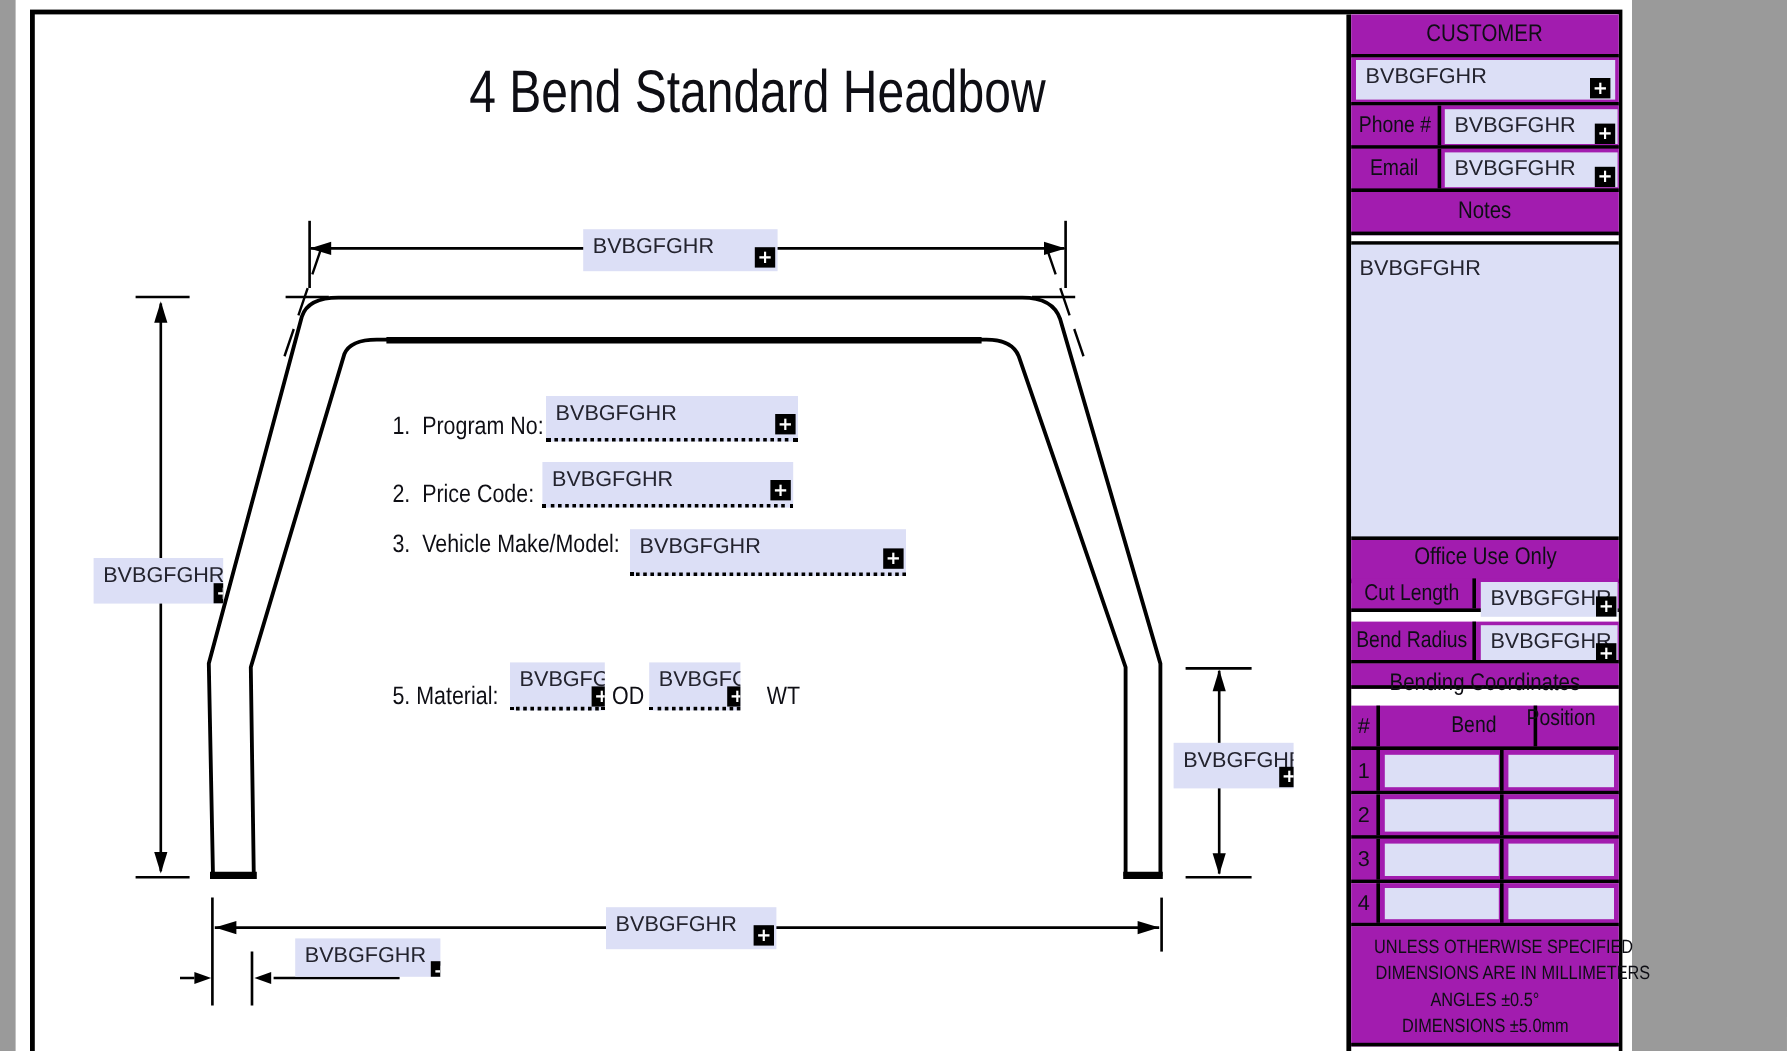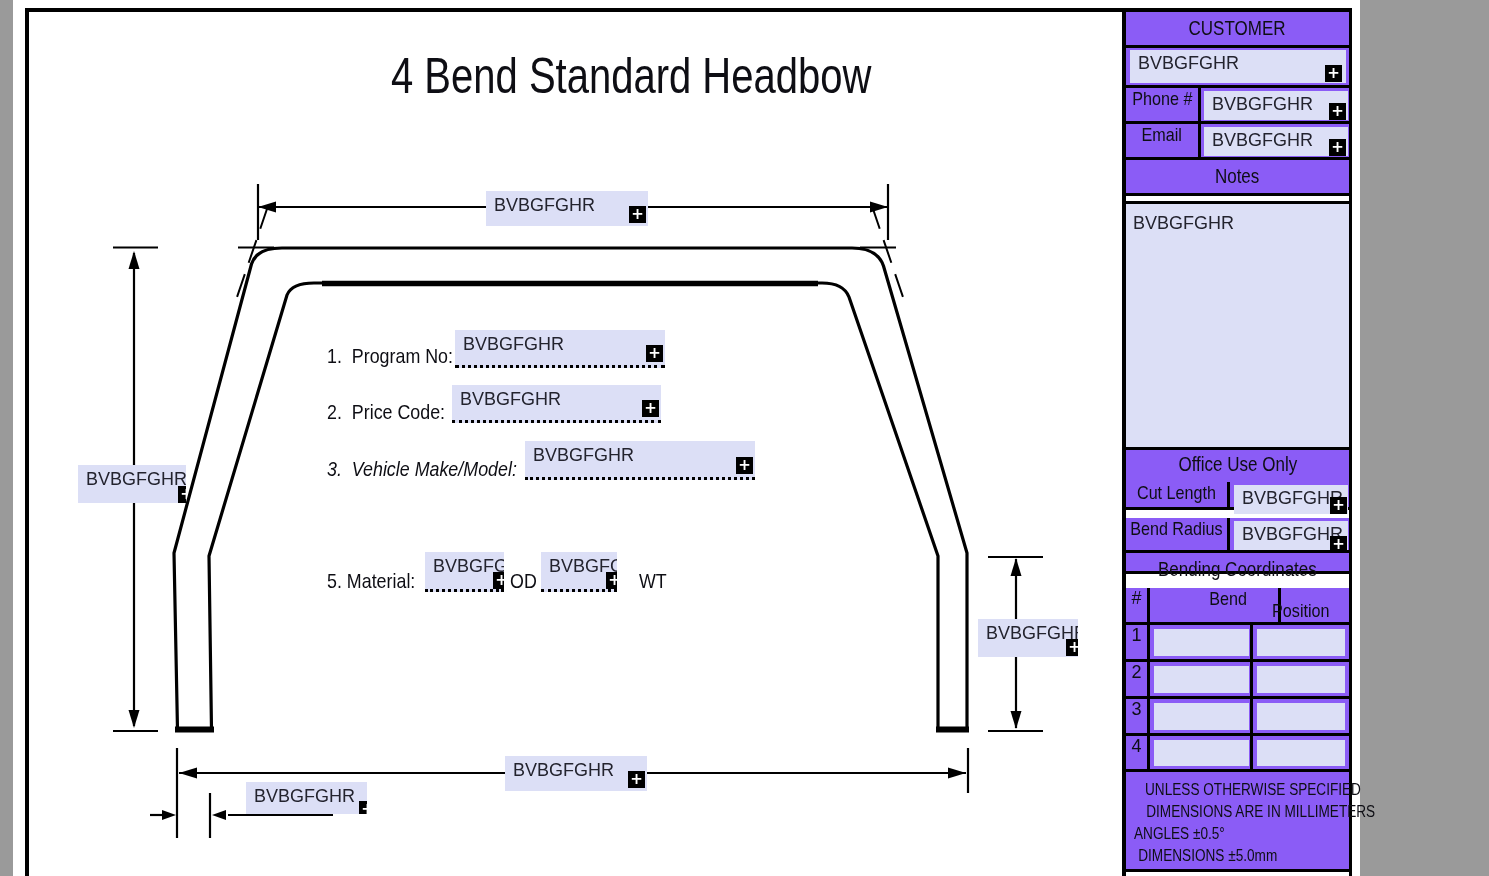--- a/index.html
+++ b/index.html
@@ -10,28 +10,28 @@
   .narrowc{transform:scaleX(.85);transform-origin:50% 50%;white-space:nowrap;}
   .abs{position:absolute;}
   .field{position:absolute;background:#dcdff6;font-family:"Liberation Sans",sans-serif;
          font-size:18px;color:#23232e;padding:4px 0 0 8px;box-sizing:border-box;overflow:hidden;white-space:nowrap;}
   .dotted{border-bottom:3px dotted #000;}
   .badge{position:absolute;right:2px;bottom:3px;width:17px;height:17px;background:#000;color:#fff;
          font:bold 15px/17px "DejaVu Sans",sans-serif;text-align:center;}
   .ltext{font-size:21px;white-space:nowrap;}
   
   .sb{position:absolute;left:1109px;top:12px;width:227px;height:864px;border-left:4px solid #000;box-sizing:border-box;background:#fff;}
-  .sbrow{position:absolute;left:0;width:223px;border-bottom:3px solid #000;box-sizing:border-box;background:#8b5cf6;}
+  .sbrow{position:absolute;left:0;width:223px;border-bottom:3px solid #000;box-sizing:border-box;background:#a21caf;}
   .sbhead{font-size:20px;text-align:center;}
   .sblabel{position:absolute;left:0;top:0;height:100%;box-sizing:border-box;border-right:3px solid #000;
-           display:flex;align-items:flex-start;justify-content:center;font-size:19px;}
+           display:flex;align-items:center;justify-content:center;font-size:19px;}
   .sbfield{position:absolute;background:#dcdff6;font-family:"Liberation Sans",sans-serif;font-size:18px;
            color:#23232e;padding:3px 0 0 8px;box-sizing:border-box;overflow:hidden;}
   .cell{position:absolute;background:#dcdff6;}
-  .tolline{font-size:16px;text-align:left;line-height:22px;}
+  .tolline{font-size:16px;text-align:center;line-height:22px;}
 </style>
 </head>
 <body>
 
 <div class="page">
   <div class="frame"></div>
 
   <div class="abs cad" style="left:331px;top:48px;width:470px;height:56px;font-size:50px;line-height:56px;text-align:center;transform:scaleX(.8);transform-origin:50% 50%;white-space:nowrap;">4 Bend Standard Headbow</div>
 
   <svg class="abs" style="left:0;top:0" width="1109" height="876" viewBox="13 0 1109 876">
@@ -109,21 +109,21 @@
   </div>
 
   <div class="abs cad ltext" style="left:314px;top:400px;">
     <span class="narrow" style="display:inline-block;"><span>2.</span>&nbsp;&nbsp;<span>Price Code:</span></span>
   </div>
   <div class="field dotted" style="left:439px;top:385px;width:209px;height:38px;">
     <span>BVBGFGHR</span>
     <span class="badge">+</span>
   </div>
 
-  <div class="abs cad ltext" style="left:314px;top:457px;font-style:italic;">
+  <div class="abs cad ltext" style="left:314px;top:442px;">
     <span class="narrow" style="display:inline-block;"><span>3.</span>&nbsp;&nbsp;<span>Vehicle Make/Model:</span></span>
   </div>
   <div class="field dotted" style="left:512px;top:441px;width:230px;height:39px;">
     <span>BVBGFGHR</span>
     <span class="badge">+</span>
   </div>
 
 
   <div class="abs cad ltext" style="left:314px;top:569px;">
     <span class="narrow" style="display:inline-block;"><span>5.</span>&nbsp;<span>Material:</span></span>
@@ -202,21 +202,21 @@
     <div class="sbrow cad sbhead" style="top:541px;height:21px;line-height:32px;">
       <span class="narrowc" style="display:inline-block;">Bending Coordinates</span>
     </div>
     <div class="sbrow" style="top:576px;height:37px;">
       <div class="sblabel cad" style="width:24px;font-size:18px;">
         <span>#</span>
       </div>
       <div class="sblabel cad" style="left:24px;width:103px;margin-left:28px;">
         <span class="narrowc">Bend</span>
       </div>
-      <div class="cad" style="position:absolute;left:127px;top:0;width:96px;height:100%;display:flex;align-items:flex-end;justify-content:center;font-size:19px;">
+      <div class="cad" style="position:absolute;left:127px;top:0;width:96px;height:100%;display:flex;align-items:flex-start;justify-content:center;font-size:19px;">
         <span class="narrowc">Position</span>
       </div>
     </div>
 
     <div class="sbrow" style="top:613px;height:37px;">
       <div class="sblabel cad" style="width:24px;font-size:18px;">
           <span>1</span>
         </div>
       <div style="position:absolute;left:24px;top:0;height:100%;border-right:3px solid #000;width:103px;box-sizing:border-box;"></div>
       <div class="cell" style="left:28px;top:4px;width:95px;height:27px;"></div>

